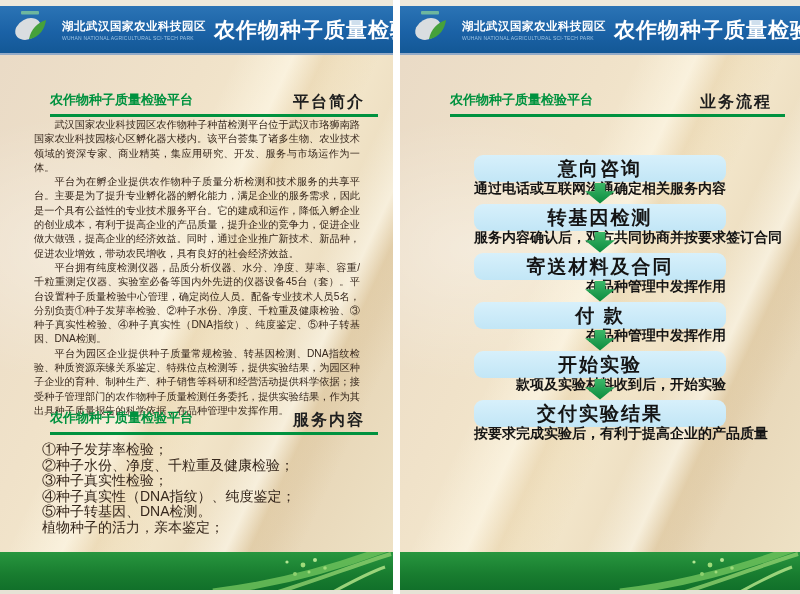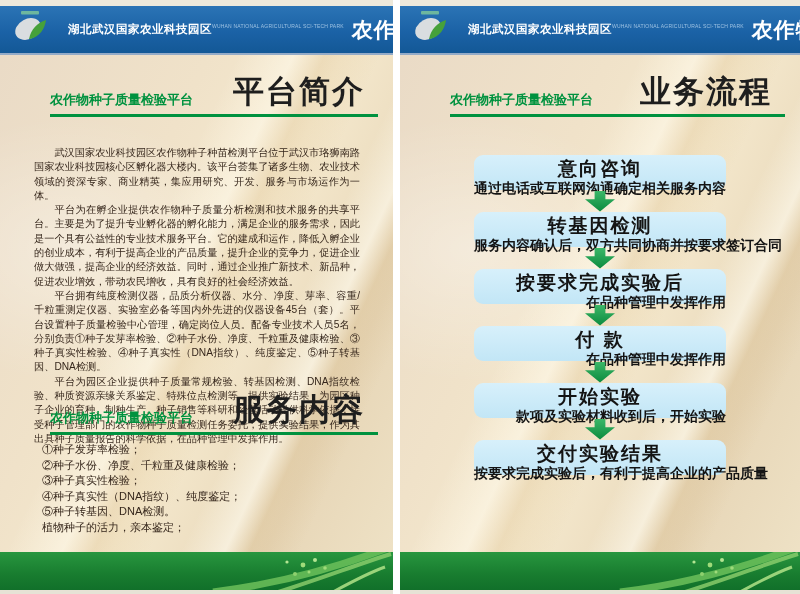--- a/index.html
+++ b/index.html
@@ -24,44 +24,44 @@
   .top-strip{position:absolute;top:0;left:0;right:0;height:6px;background:#eee9db;}
   .bottom-strip{position:absolute;top:590px;left:0;right:0;height:4px;background:#e6e2d5;}
 
   .banner{
     position:absolute;top:6px;left:0;right:0;height:47px;
     background:linear-gradient(180deg,#2b74b5 0%,#1b62a6 55%,#135896 100%);
     border-bottom:2px solid #94abc7;
     display:flex;align-items:center;
   }
   .logo{margin-left:11px;flex:0 0 auto;}
-  .park{margin-left:17px;display:flex;justify-content:center;}
+  .park{margin-left:11px;display:flex;flex-direction:column;justify-content:center;}
   .park-name{color:#ffffff;font-weight:bold;font-size:11.5px;letter-spacing:0.5px;white-space:nowrap;}
   .park-en{color:#9dc2e2;font-size:5px;letter-spacing:0.2px;white-space:nowrap;margin-top:1px;}
   .banner-title{color:#ffffff;font-weight:bold;font-size:21px;letter-spacing:1px;margin-left:8px;white-space:nowrap;}
 
   .sec-head{
     position:absolute;left:50px;right:15px;
     display:flex;justify-content:space-between;align-items:flex-end;
     border-bottom:3px solid #00923f;padding-bottom:1px;height:27px;
   }
   .sec-kicker{color:#00923f;font-weight:bold;font-size:13px;padding-bottom:4px;white-space:nowrap;}
-  .sec-title{color:#1e1e1e;font-size:31px;font-weight:600;letter-spacing:2px;margin-right:13px;white-space:nowrap;margin-left:18px;}
-
-  .intro-text{position:absolute;top:118px;left:34px;width:326px;margin-top:28px;}
+  .sec-title{color:#1e1e1e;font-size:16px;font-weight:600;letter-spacing:2px;margin-right:13px;white-space:nowrap;margin-left:18px;}
+
+  .intro-text{position:absolute;top:118px;left:34px;width:326px;}
   .intro-text p{
     margin:0;font-size:10.2px;line-height:14.3px;color:#36271c;
     text-align:justify;text-indent:2em;font-weight:500;
   }
   .service-list{position:absolute;top:442px;left:42px;}
-  .service-item{font-size:11px;line-height:15.6px;color:#36271c;font-weight:500;white-space:nowrap;}
+  .service-item{font-size:14px;line-height:15.6px;color:#36271c;font-weight:500;white-space:nowrap;}
 
   .flow{position:absolute;top:155px;left:74px;width:252px;display:flex;flex-direction:column;align-items:center;}
   .flow-box{
-    width:252px;height:35px;border-radius:9px;background:#c9eaf8;
+    width:252px;height:27px;border-radius:9px;background:#c9eaf8;
     background:linear-gradient(180deg,#d7f0fb 0%,#c2e6f6 100%);
     text-align:center;flex:0 0 auto;
   }
   .flow-title{font-size:19px;font-weight:bold;color:#141414;line-height:25px;letter-spacing:2px;margin-top:1px;white-space:nowrap;}
   .flow-desc{font-size:14px;font-weight:bold;color:#141414;line-height:15px;white-space:nowrap;text-align:right;}
   .flow-arrow{
     width:30px;height:21px;margin:0 auto;flex:0 0 auto;
     background:linear-gradient(180deg,#3cb768,#0a8a3e);
     clip-path:polygon(32% 0,68% 0,68% 42%,100% 42%,50% 100%,0 42%,32% 42%);
   }
@@ -170,21 +170,21 @@
         <div class="flow-arrow"></div>
       </div>
     <div class="flow-box">
       <div class="flow-title">转基因检测</div>
       <div class="flow-desc">服务内容确认后，双方共同协商并按要求签订合同</div>
     </div>
     <div class="arrow-gap">
         <div class="flow-arrow"></div>
       </div>
     <div class="flow-box">
-      <div class="flow-title">按要求完成实验后</div>
+      <div class="flow-title">寄送材料及合同</div>
       <div class="flow-desc">在品种管理中发挥作用</div>
     </div>
     <div class="arrow-gap">
         <div class="flow-arrow"></div>
       </div>
     <div class="flow-box">
       <div class="flow-title">付 款</div>
       <div class="flow-desc">在品种管理中发挥作用</div>
     </div>
     <div class="arrow-gap">

